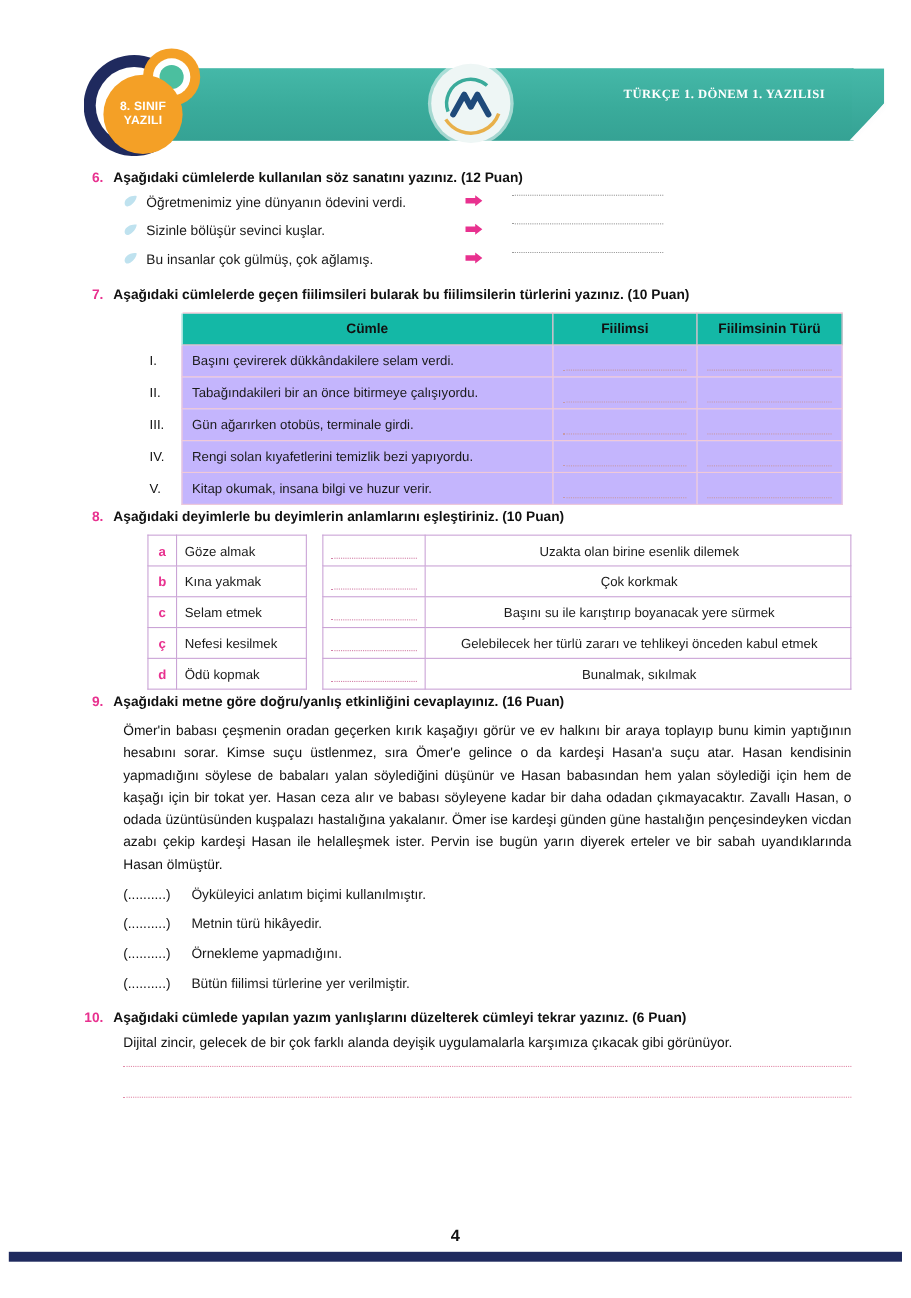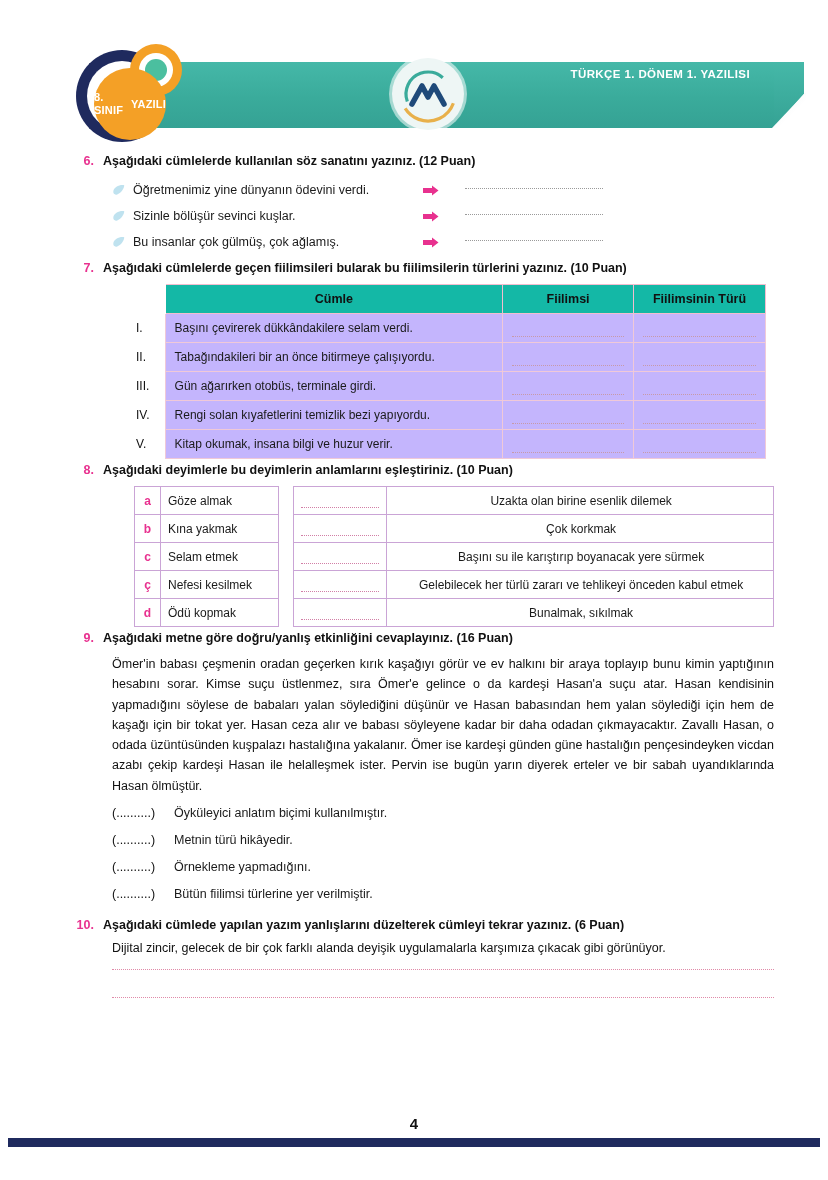--- a/index.html
+++ b/index.html
@@ -44,26 +44,27 @@
     top: 52px;
     width: 34px;
     height: 36px;
     background: linear-gradient(135deg, #e9eef0 0%, #ffffff 60%);
     clip-path: polygon(0 100%, 100% 0, 100% 100%);
     box-shadow: -2px -2px 4px rgba(0,0,0,0.10);
   }
   .header-title {
     position: absolute;
     right: 78px;
-    top: 28px;
+    top: 40px;
     color: #ffffff;
     font-size: 11.5px;
     font-weight: bold;
     letter-spacing: 0.4px;
     white-space: nowrap;
+    font-family: Liberation Serif, serif;
   }
 
   
   .badge-wrap {
     position: absolute;
     left: 74px;
     top: 0px;
     width: 128px;
     height: 108px;
   }
@@ -79,21 +80,21 @@
   }
   .badge-circle {
     position: absolute;
     left: 20px;
     top: 28px;
     width: 72px;
     height: 72px;
     border-radius: 50%;
     background: #f4a026;
     display: flex;
-    flex-direction: row;
+    flex-direction: column;
     align-items: center;
     justify-content: center;
     line-height: 1.15;
   }
   .badge-circle span {
     color: #ffffff;
     font-size: 11px;
     font-weight: bold;
     letter-spacing: 0.2px;
   }
@@ -163,21 +164,20 @@
   .q-text {
     font-weight: bold;
     font-size: 12.5px;
     color: #111111;
   }
 
   
   .q6-list { margin: 0 0 6px 36px; }
   .q6-row {
     display: flex;
-    align-items: center;
     height: 26px;
   }
   .leaf-icon {
     width: 14px;
     height: 12px;
     margin-right: 7px;
     flex: none;
   }
   .q6-sentence {
     font-size: 12.5px;

